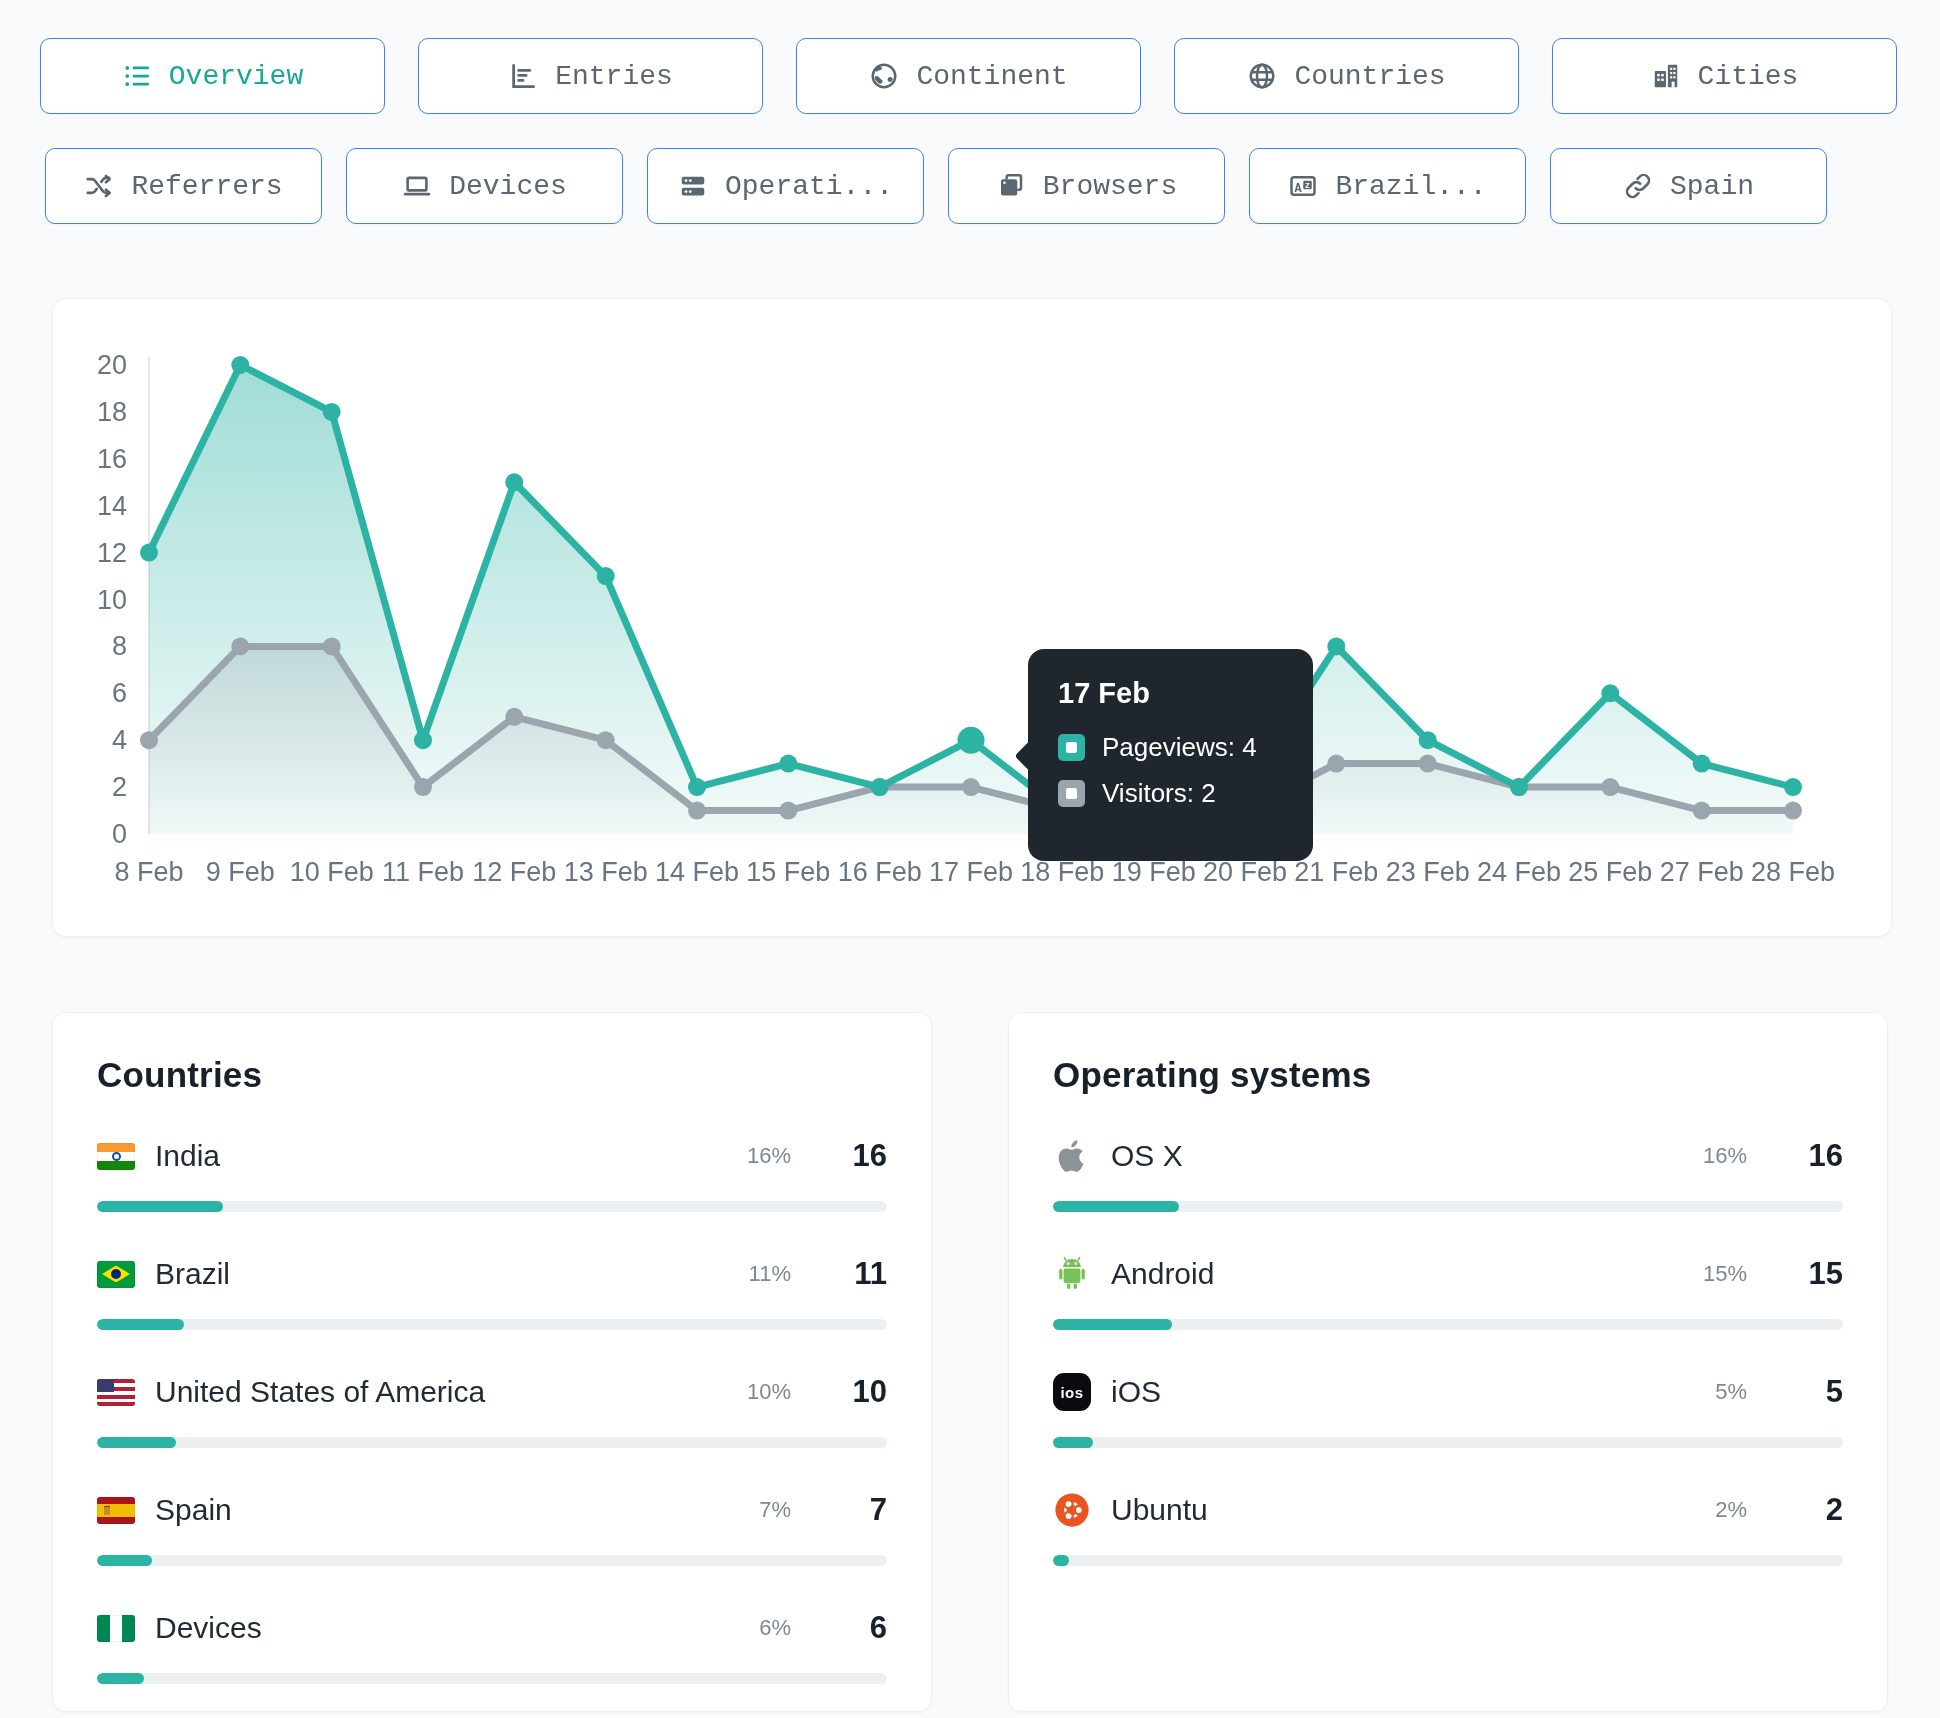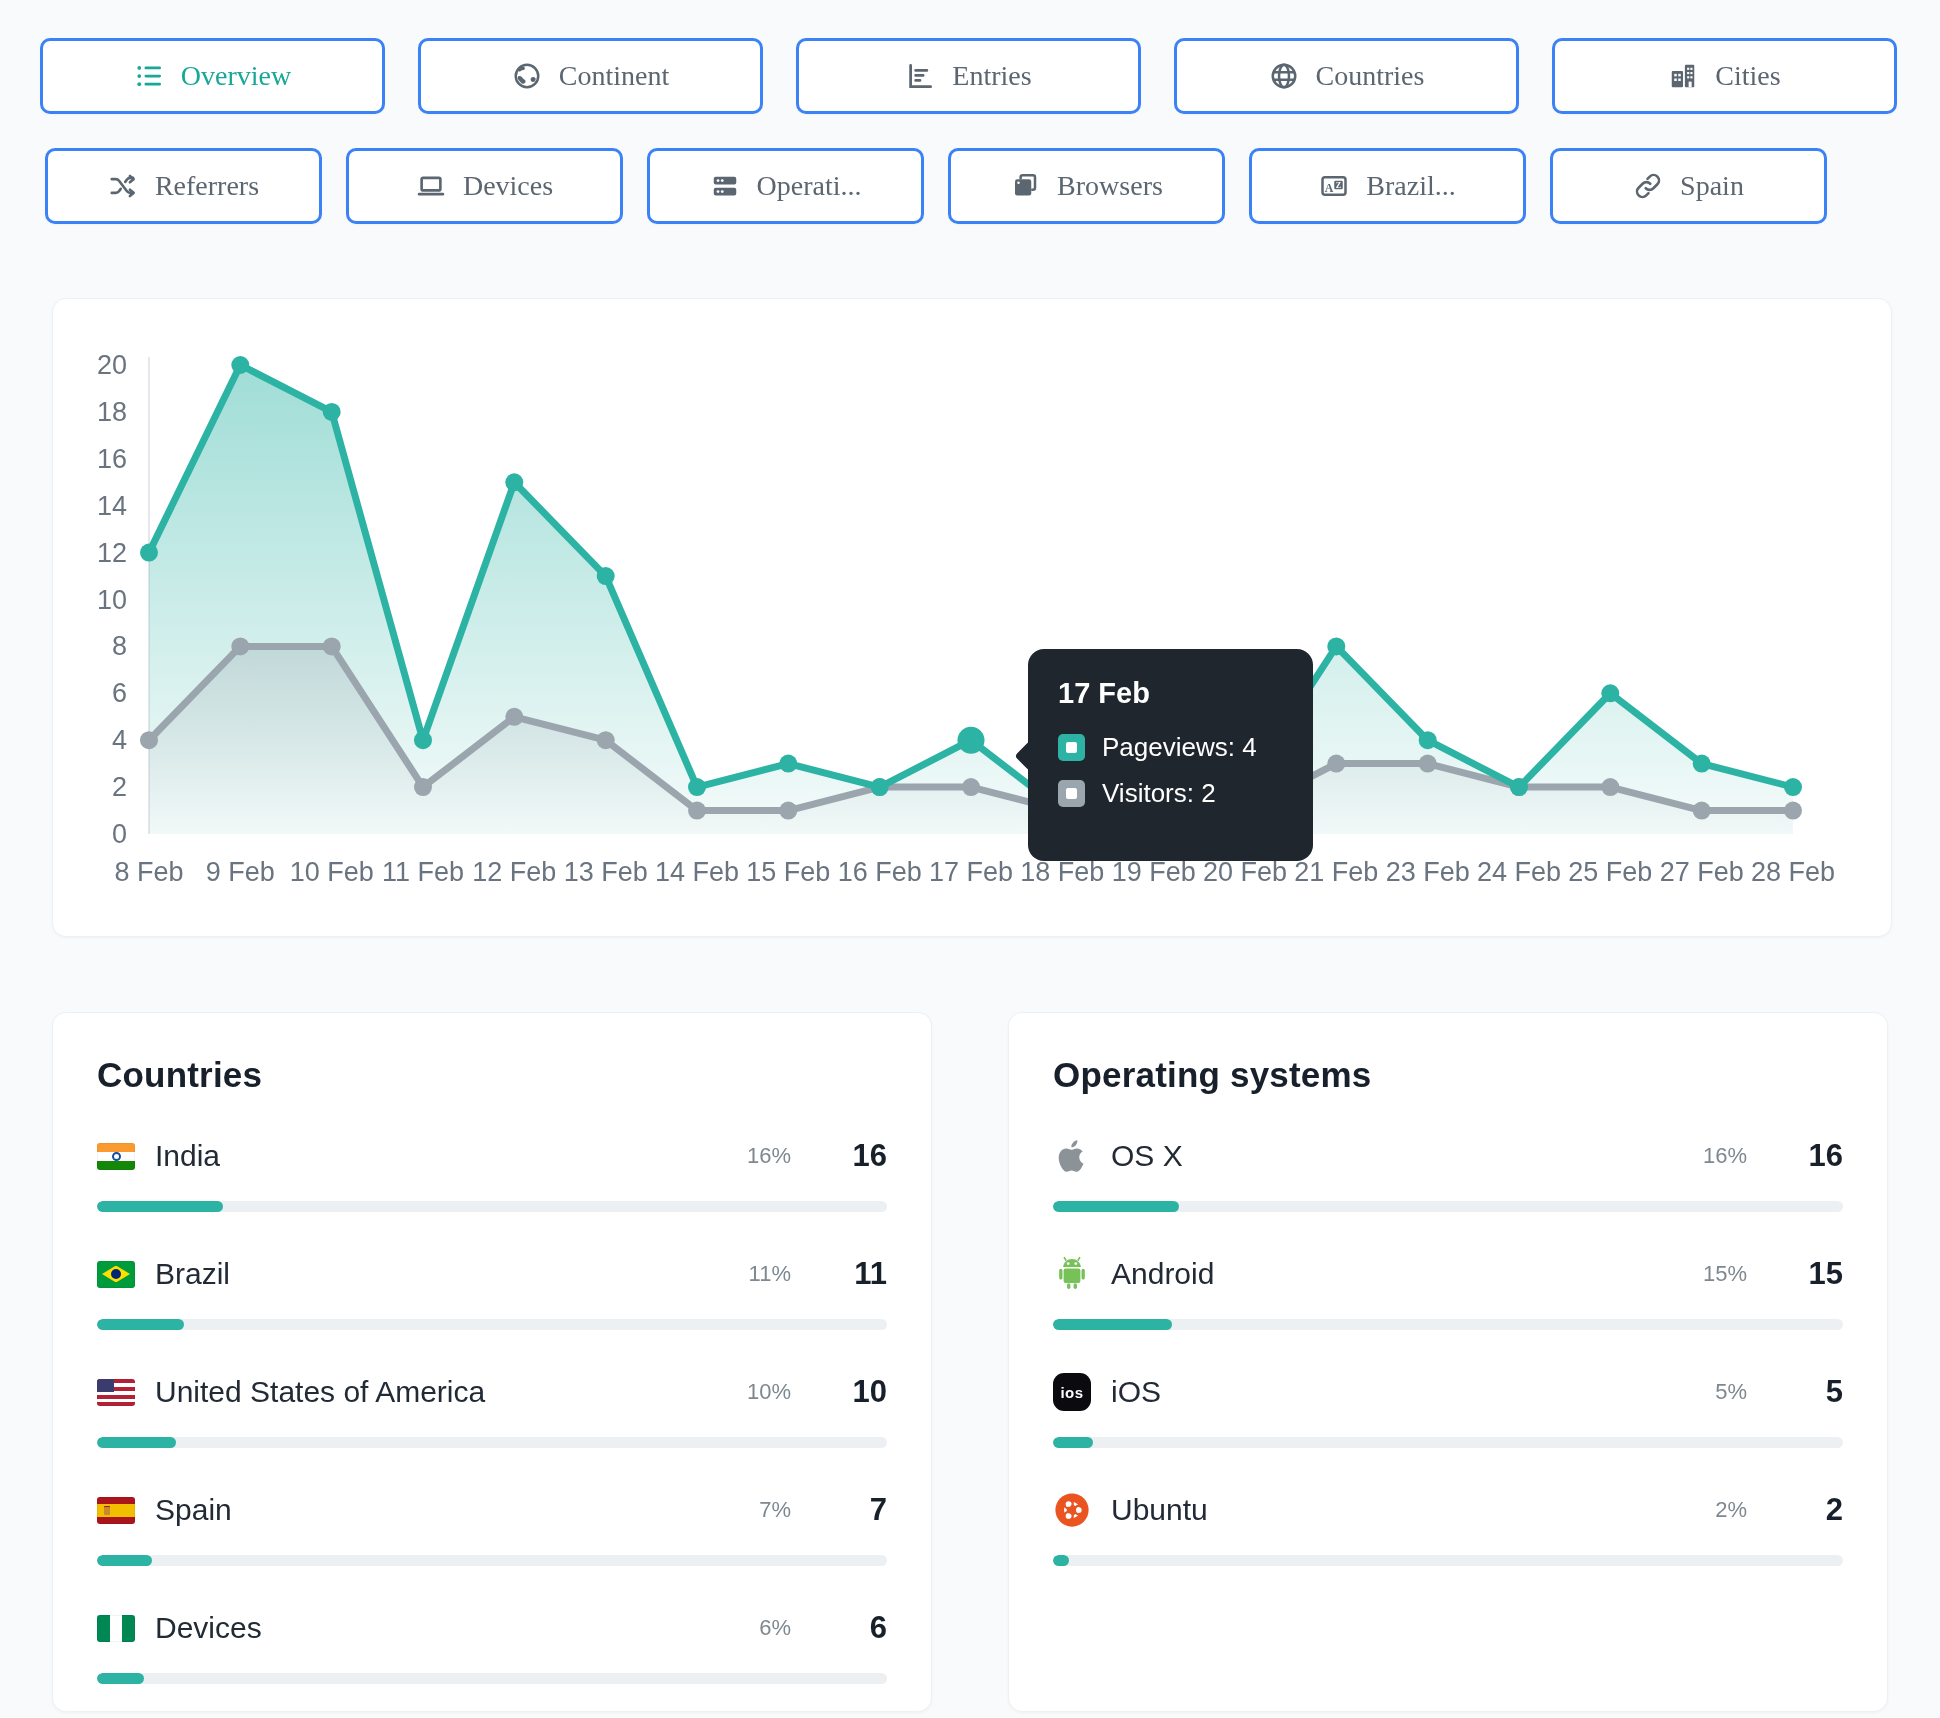--- a/index.html
+++ b/index.html
@@ -6,23 +6,23 @@
   body{
     width:1940px;height:1718px;overflow:hidden;position:relative;
     background:#f8fafb;color:#1d2630;
     font-family:"Liberation Sans",sans-serif;
   }
   
   .tabs{position:absolute;display:flex}
   #tabs1{left:40px;top:38px;gap:33px}
   #tabs2{left:45px;top:148px;gap:24px}
   .tab{
-    height:76px;background:#fff;border:3px solid #3b82f6;border-radius:10px;
+    height:76px;background:#fff;border:1px solid #3b82f6;border-radius:10px;
     display:flex;align-items:center;justify-content:center;gap:17px;
-    font-size:28px;color:#5b6671;font-family:Liberation Serif, serif;cursor:pointer;
+    font-size:28px;color:#5b6671;font-family:Liberation Mono, monospace;cursor:pointer;
     box-shadow:0 1px 2px rgba(20,30,40,.03);
   }
   #tabs1 .tab{width:345px}
   #tabs2 .tab{width:277px}
   .tab.active{color:#17a898}
   .tab-icon{width:30px;height:30px;display:inline-flex;flex:none}
   .tab-icon svg{width:100%;height:100%}
   
   .card{
     position:absolute;background:#fff;border:1px solid #eef1f4;border-radius:14px;
@@ -88,36 +88,36 @@
               <circle cx="4.2" cy="12" r="1.5"></circle>
               <circle cx="4.2" cy="18.5" r="1.5"></circle>
             </g>
           </svg>
         </span>
         <span>Overview</span>
       </button>
       <button class="tab">
         <span class="tab-icon">
           <svg viewBox="0 0 24 24">
-            <circle cx="12" cy="12" r="9" fill="none" stroke="currentColor" stroke-width="2"></circle>
-            <path fill="currentColor" d="M6.8 4.9c1.8-.6 3.3-.3 3.5.8.2 1-.9 1.4-2 1.7-1.2.3-1.7 1.2-2.6 1-.8-.2-1-1.2-.3-2 .4-.6.9-1.2 1.4-1.5zM5.1 12.1c1.4-.4 2.8.3 3.4 1.4.5 1 1.7 1 2.2 2 .6 1.2-.3 2.4-1.5 2.6-1.6.3-2-.9-2.9-1.7-.8-.8-1.5-1.6-1.6-2.7-.1-.8 0-1.3.4-1.6zM15.4 13.4c.8-1 2.3-.8 3.1 0 .7.7.6 1.9-.2 2.7-.9.9-2.3.8-3-.1-.6-.8-.5-1.8.1-2.6z"></path>
-          </svg>
-        </span>
-        <span>Continent</span>
-      </button>
-      <button class="tab">
-        <span class="tab-icon">
-          <svg viewBox="0 0 24 24">
             <g fill="none" stroke="currentColor" stroke-width="2.2" stroke-linecap="round">
               <path d="M4.5 3.5v17h16"></path>
               <path d="M8.5 7.5h9M8.5 11.5h6M8.5 15.5h3.5"></path>
             </g>
           </svg>
         </span>
         <span>Entries</span>
+      </button>
+      <button class="tab">
+        <span class="tab-icon">
+          <svg viewBox="0 0 24 24">
+            <circle cx="12" cy="12" r="9" fill="none" stroke="currentColor" stroke-width="2"></circle>
+            <path fill="currentColor" d="M6.8 4.9c1.8-.6 3.3-.3 3.5.8.2 1-.9 1.4-2 1.7-1.2.3-1.7 1.2-2.6 1-.8-.2-1-1.2-.3-2 .4-.6.9-1.2 1.4-1.5zM5.1 12.1c1.4-.4 2.8.3 3.4 1.4.5 1 1.7 1 2.2 2 .6 1.2-.3 2.4-1.5 2.6-1.6.3-2-.9-2.9-1.7-.8-.8-1.5-1.6-1.6-2.7-.1-.8 0-1.3.4-1.6zM15.4 13.4c.8-1 2.3-.8 3.1 0 .7.7.6 1.9-.2 2.7-.9.9-2.3.8-3-.1-.6-.8-.5-1.8.1-2.6z"></path>
+          </svg>
+        </span>
+        <span>Continent</span>
       </button>
       <button class="tab">
         <span class="tab-icon">
           <svg viewBox="0 0 24 24">
             <g fill="none" stroke="currentColor" stroke-width="2">
               <circle cx="12" cy="12" r="9"></circle>
               <ellipse cx="12" cy="12" rx="4" ry="9"></ellipse>
               <path d="M3.6 9h16.8M3.6 15h16.8"></path>
             </g>
           </svg>

